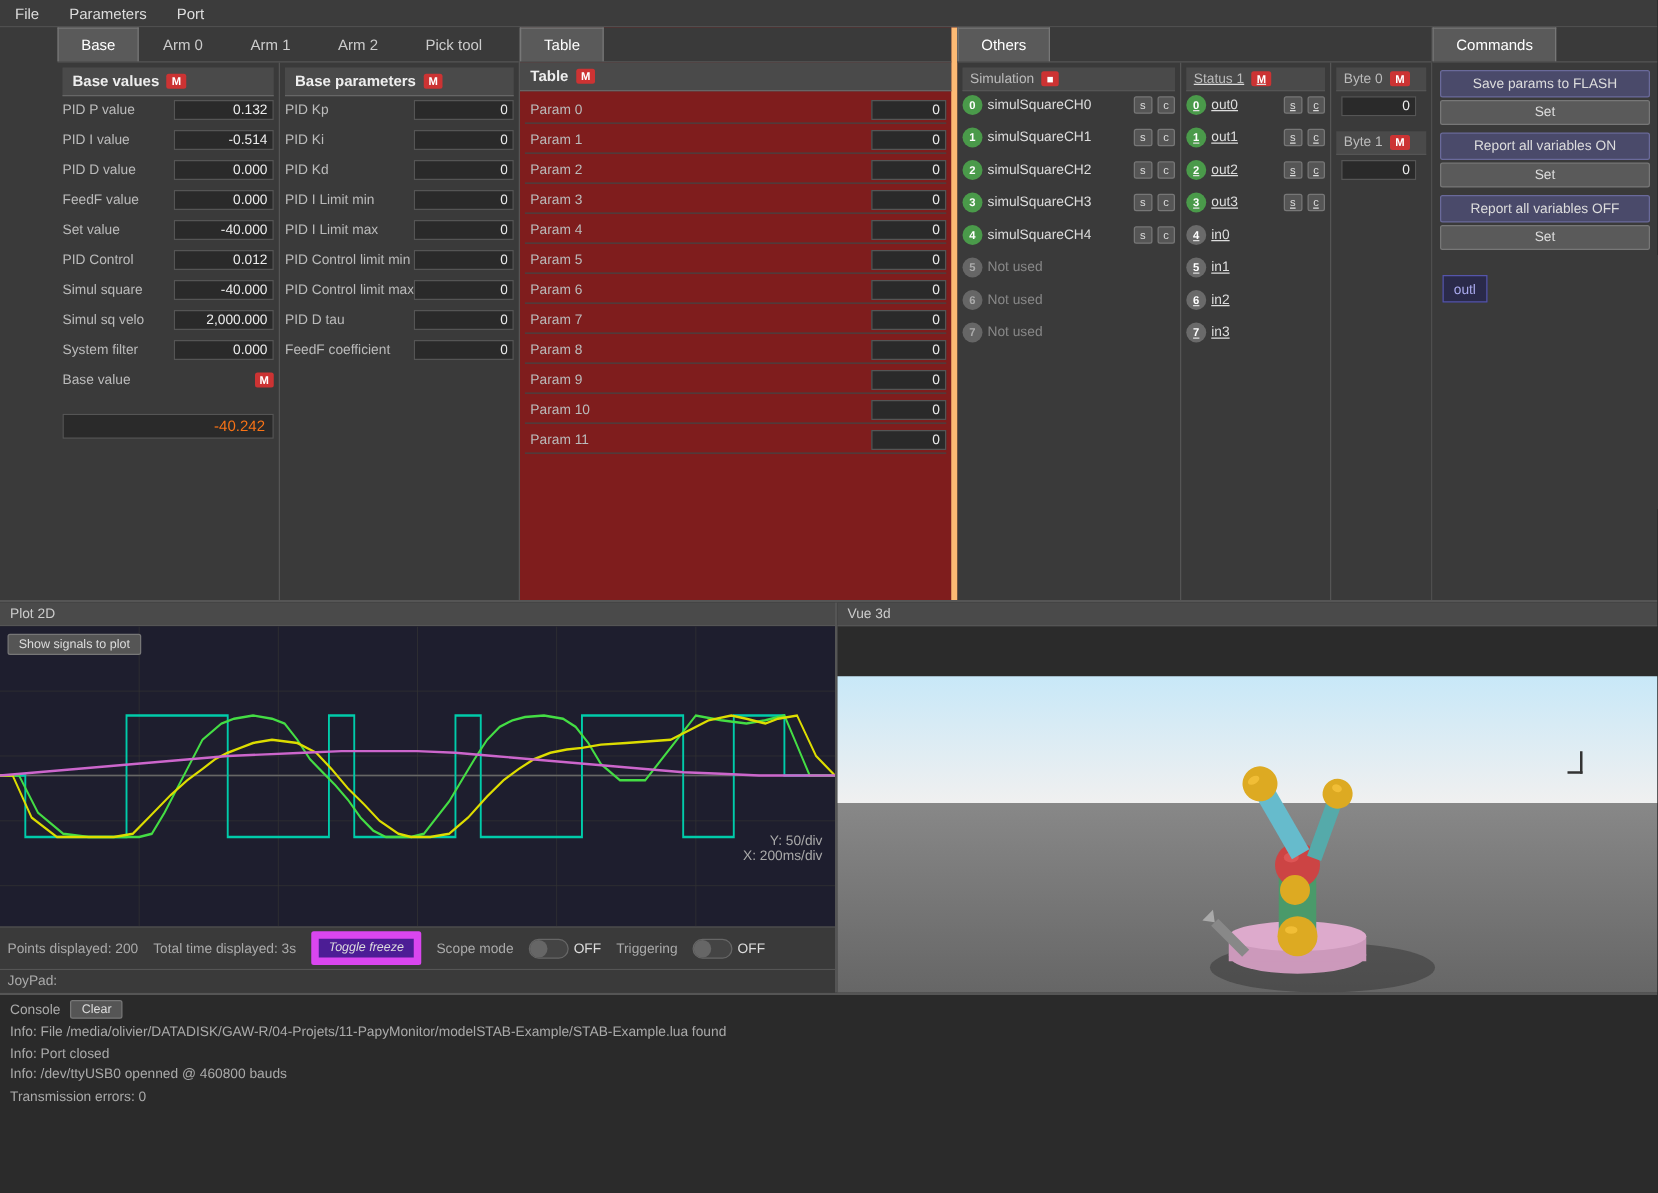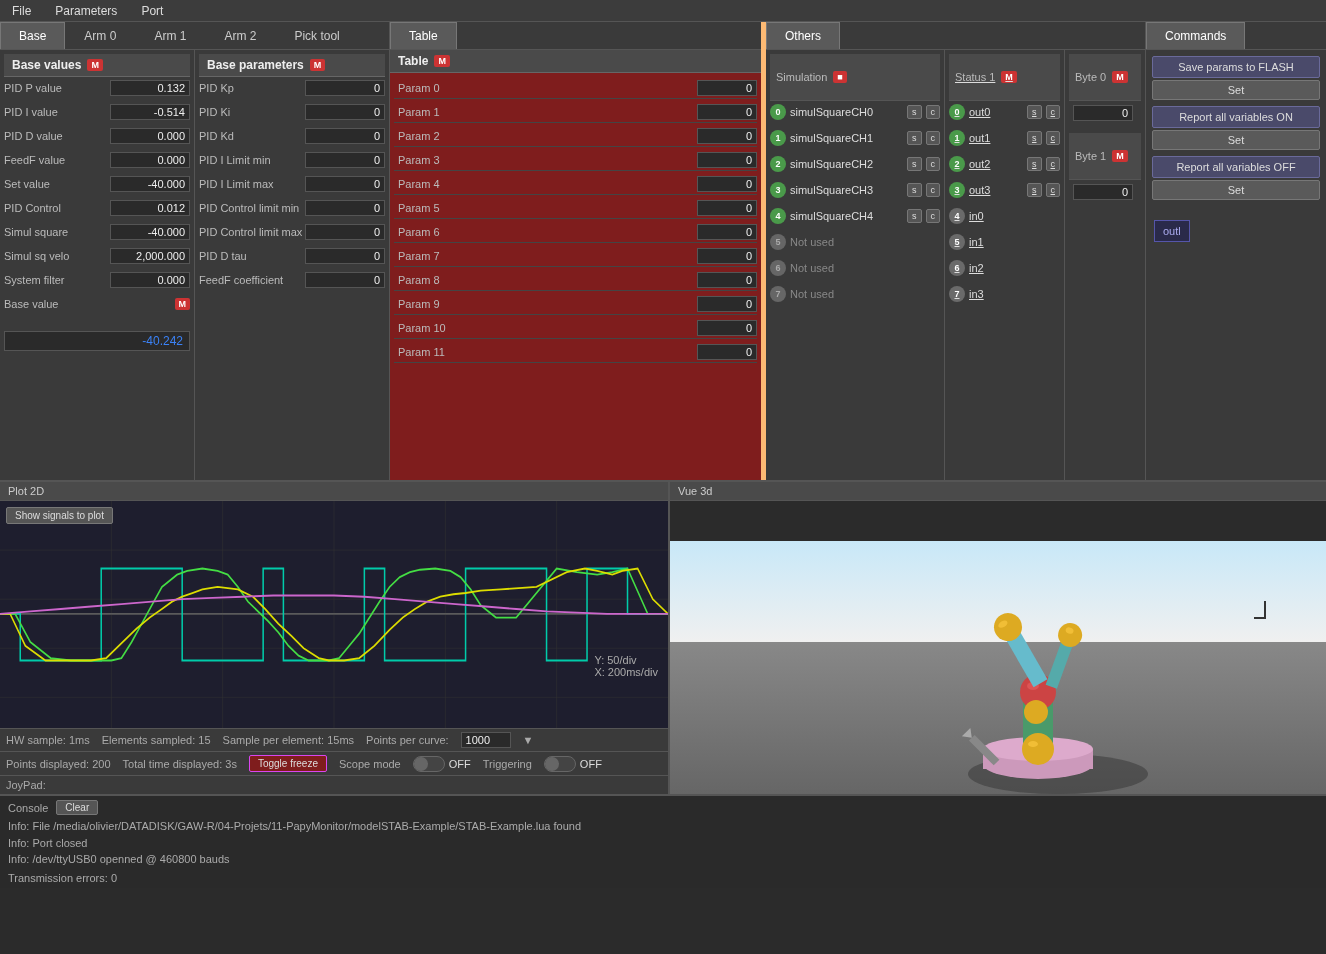--- a/index.html
+++ b/index.html
@@ -9,38 +9,38 @@
     .menubar { background: #3c3c3c; height: 22px; display: flex; align-items: center; border-bottom: 1px solid #555; }
     .menubar-item { padding: 2px 12px; cursor: pointer; color: #ddd; font-size: 12px; }
     
     
     .top-tabs { background: #3a3a3a; display: flex; border-bottom: 1px solid #555; height: 28px; align-items: stretch; }
     .tab { padding: 4px 18px; cursor: pointer; border: 1px solid transparent; border-bottom: none; font-size: 12px; display: flex; align-items: center; color: #ccc; }
     .tab.active { background: #5a5a5a; color: #fff; border-color: #777; }
     
     
     .main-top { display: flex; height: 460px; border-bottom: 2px solid #555; }
-    .panel-left { background: #3a3a3a; border-right: 1px solid #555; min-width: 390px; }
+    .panel-left { background: #3a3a3a; border-right: 1px solid #555; min-width: 390px; padding-left: 46px; }
     .panel-table { background: #7f1d1d; flex: 1; border-right: 5px solid #fdba74; }
     .panel-others { background: #3a3a3a; width: 380px; border-right: 1px solid #555; }
     .panel-commands { background: #3a3a3a; width: 180px; }
     
     .panel-title-bar { background: #4a4a4a; padding: 4px 8px; border-bottom: 1px solid #666; display: flex; align-items: center; gap: 6px; }
     .panel-title { font-weight: bold; font-size: 12px; color: #eee; }
     .m-badge { background: #cc3333; color: white; font-size: 9px; padding: 1px 4px; border-radius: 2px; font-weight: bold; }
     
     
     .base-panel { display: flex; height: calc(100% - 28px); }
     .base-left { flex: 1; padding: 4px; border-right: 1px solid #555; }
     .base-right { flex: 1; padding: 4px; }
     
     .field-row { display: flex; align-items: center; margin-bottom: 2px; height: 22px; }
     .field-label { flex: 1; color: #bbb; font-size: 11px; white-space: nowrap; }
     .field-value { background: #2a2a2a; border: 1px solid #555; color: #eee; font-size: 11px; padding: 1px 4px; text-align: right; width: 80px; }
-    .base-value-large { background: #2a2a2a; border: 1px solid #555; padding: 2px 6px; font-size: 12px; color: #3b82f6; width: 100%; text-align: right; margin-top: 16px; display: block; }
+    .base-value-large { background: #2a2a2a; border: 1px solid #555; padding: 2px 6px; font-size: 12px; color: #f97316; width: 100%; text-align: right; margin-top: 16px; display: block; }
     
     
     .table-inner { padding: 4px; overflow-y: auto; height: calc(100% - 28px); }
     .table-row-item { display: flex; align-items: center; margin-bottom: 2px; height: 22px; border-bottom: 1px solid #444; }
     .table-param-label { flex: 1; color: #bbb; font-size: 11px; padding: 0 4px; }
     .table-param-value { background: #2a2a2a; border: 1px solid #555; color: #eee; font-size: 11px; padding: 1px 4px; text-align: right; width: 60px; }
     
     
     .others-inner { display: flex; height: calc(100% - 28px); }
     .sim-col { flex: 1; padding: 4px; border-right: 1px solid #555; }
@@ -64,44 +64,44 @@
     .plot-section { width: 670px; border-right: 2px solid #555; display: flex; flex-direction: column; }
     .vue3d-section { flex: 1; display: flex; flex-direction: column; gap: 40px; }
     
     .section-title { background: #4a4a4a; padding: 3px 8px; font-size: 11px; color: #ccc; border-bottom: 1px solid #555; }
     
     .plot-area { background: #1e1e2e; flex: 1; position: relative; overflow: hidden; cursor: crosshair; }
     
     .plot-controls { padding: 3px 6px; background: #3a3a3a; border-top: 1px solid #555; font-size: 11px; display: flex; gap: 12px; align-items: center; flex-wrap: wrap; }
     .ctrl-label { color: #aaa; }
     .ctrl-value { color: #ddd; }
-    .toggle-btn { background: #7f1d1d; border: 1px solid #d946ef; color: #ddd; font-size: 10px; padding: 2px 8px; cursor: pointer; border-radius: 2px; }
+    .toggle-btn { background: #4c1d95; border: 6px solid #d946ef; color: #ddd; font-size: 10px; padding: 2px 8px; cursor: pointer; border-radius: 2px; font-style: italic; }
     .toggle-switch { display: inline-flex; align-items: center; gap: 4px; }
     .switch-track { width: 32px; height: 16px; background: #444; border-radius: 8px; position: relative; cursor: pointer; border: 1px solid #666; }
     .switch-knob { width: 14px; height: 14px; background: #666; border-radius: 50%; position: absolute; top: 0; left: 0; }
     .number-input { background: #2a2a2a; border: 1px solid #555; color: #eee; font-size: 11px; padding: 1px 4px; width: 50px; }
     
-    .plot-overlay-label { position: absolute; right: 10px; bottom: 50px; color: #aaa; font-size: 11px; text-align: left; }
+    .plot-overlay-label { position: absolute; right: 10px; bottom: 50px; color: #aaa; font-size: 11px; text-align: right; }
     .show-signals-btn { position: absolute; top: 6px; left: 6px; background: #555; border: 1px solid #777; color: #ddd; font-size: 10px; padding: 2px 8px; cursor: pointer; border-radius: 2px; }
     
     
     .vue3d-canvas { flex: 1; background: linear-gradient(to bottom, #c8e8f8 0%, #f0f0f0 40%, #888 40%, #666 100%); position: relative; overflow: hidden; }
     
     
     .console-section { background: #2a2a2a; border-top: 2px solid #555; padding: 4px 8px; }
     .console-header { display: flex; align-items: center; gap: 8px; margin-bottom: 3px; }
     .console-label { color: #aaa; font-size: 11px; }
     .clear-btn { background: #555; border: 1px solid #777; color: #ddd; font-size: 10px; padding: 1px 8px; cursor: pointer; border-radius: 2px; }
     .console-text { color: #aaa; font-size: 11px; line-height: 1.5; }
     .transmission-text { color: #aaa; font-size: 11px; margin-top: 4px; }
     
     
     .signals-svg { width: 100%; height: 100%; }
     
-    .col-header { background: #4a4a4a; padding: 17px 6px; font-size: 11px; color: #bbb; border-bottom: 1px solid #555; display: flex; align-items: center; gap: 6px; text-align: center; }
+    .col-header { background: #4a4a4a; padding: 3px 6px; font-size: 11px; color: #bbb; border-bottom: 1px solid #555; display: flex; align-items: center; gap: 6px; text-align: center; }
   </style>
 </head>
 <body>
 
 <div class="menubar">
   <span class="menubar-item">File</span>
   <span class="menubar-item">Parameters</span>
   <span class="menubar-item">Port</span>
 </div>
 
@@ -438,28 +438,20 @@
         <polyline points="0,92 10,92 25,118 45,130 65,130 90,130 105,128 120,116 135,104 148,95 160,88 170,82 180,78 190,75 200,72 215,70 235,72 250,78 262,88 275,100 288,110 300,120 315,128 325,130 340,130 355,128 370,118 385,105 398,95 410,88 422,82 435,78 448,76 460,75 475,73 495,72 530,70 560,58 578,55 590,57 605,60 615,57 630,55 645,80 660,92" fill="none" stroke="#dddd00" stroke-width="1.5"></polyline>
 
         <polyline points="0,92 30,90 60,88 90,86 120,84 150,82 180,80 210,79 240,78 270,77 300,77 330,77 360,78 390,80 420,82 450,84 480,86 510,88 540,90 570,91 600,92 630,92 660,92" fill="none" stroke="#cc66cc" stroke-width="1.5"></polyline>
       </svg>
       <div class="plot-overlay-label">
         <div>Y: 50/div</div>
         <div>X: 200ms/div</div>
       </div>
     </div>
     <div class="plot-controls">
-      <span class="ctrl-label">HW sample: 1ms</span>
-      <span class="ctrl-label">Elements sampled: 15</span>
-      <span class="ctrl-label">Sample per element: 15ms</span>
-      <span class="ctrl-label">Points per curve:</span>
-      <input class="number-input" value="1000" style="">
-      <span style="cursor:pointer; color:#aaa;">▼</span>
-    </div>
-    <div class="plot-controls">
       <span class="ctrl-label">Points displayed: 200</span>
       <span class="ctrl-label">Total time displayed: 3s</span>
       <button class="toggle-btn">Toggle freeze</button>
       <span class="ctrl-label">Scope mode</span>
       <div class="toggle-switch">
         <div class="switch-track">
             <div class="switch-knob"></div>
           </div>
         <span class="ctrl-value">OFF</span>
       </div>

